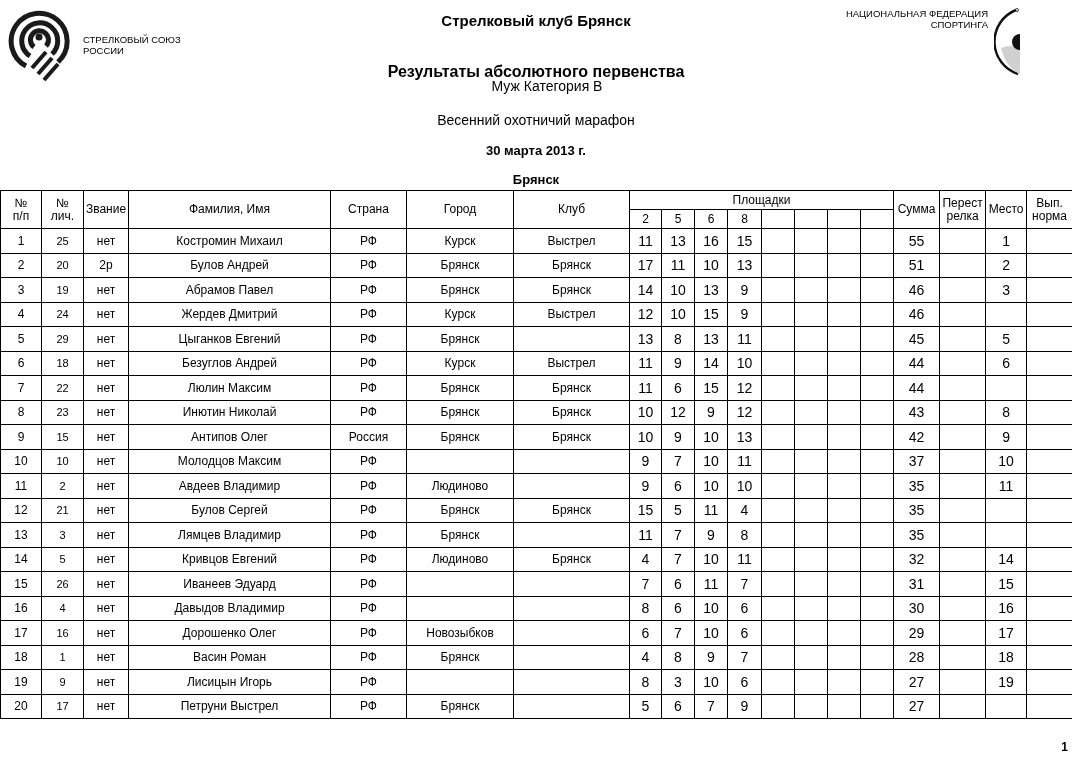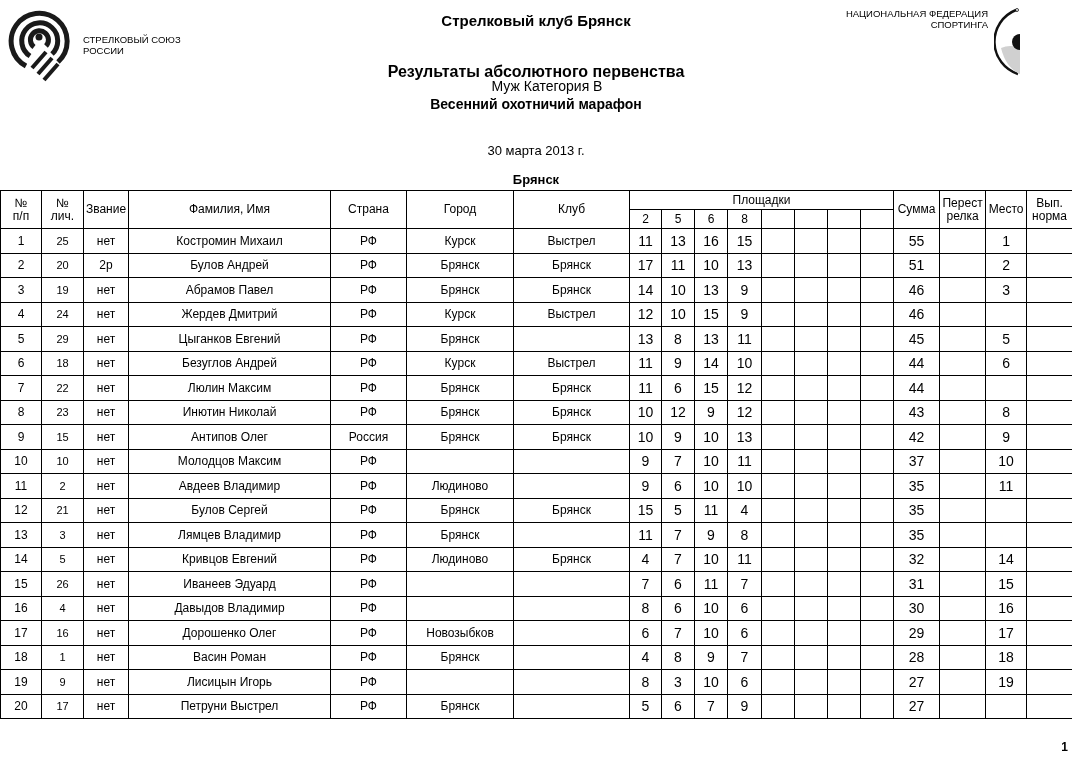--- a/index.html
+++ b/index.html
@@ -6,22 +6,22 @@
   body { width: 1072px; height: 759px; position: relative; overflow: hidden;
          font-family: "Liberation Sans", sans-serif; color: #000; }
   .logo-left { position: absolute; left: 6px; top: 10px; width: 66px; height: 72px; }
   .org-left { position: absolute; left: 83px; top: 14px; font-size: 9.5px; line-height: 11px; margin-top: 20px; }
   .org-right { position: absolute; right: 84px; top: 8px; font-size: 9.5px; line-height: 11px; text-align: right; }
   .logo-right { position: absolute; left: 994px; top: 6px; width: 26px; height: 70px; overflow: hidden; }
   .title { position: absolute; left: 0; width: 1072px; text-align: center; }
   .t1 { top: 12px; font-size: 15px; font-weight: bold; }
   .t2 { top: 63px; font-size: 16px; font-weight: bold; }
   .t3 { top: 78px; font-size: 14px; margin-left: 11px; }
-  .t4 { top: 96px; font-size: 14px; font-weight: bold; }
-  .t5 { top: 143px; font-size: 13px; font-weight: normal; }
+  .t4 { top: 112px; font-size: 14px; font-weight: normal; }
+  .t5 { top: 143px; font-size: 13px; font-weight: bold; }
   .t6 { top: 172px; font-size: 13px; font-weight: bold; }
   table.results { position: absolute; left: 0; top: 190px; border-collapse: collapse; table-layout: fixed; width: 1072px; }
   table.results td, table.results th { border: 1.5px solid #000; padding: 0; font-weight: normal; text-align: center; vertical-align: middle; overflow: hidden; white-space: nowrap; }
   table.results th { font-size: 12px; line-height: 13px; }
   th.h2 { white-space: normal; }
   tr.hdr-a th { height: 18px; }
   tr.hdr-b th { height: 18px; }
   tbody td { height: 23.5px; font-size: 12px; }
   td.name, th.name { text-align: left; padding-left: 5px; }
   td.big { font-size: 11px; }

